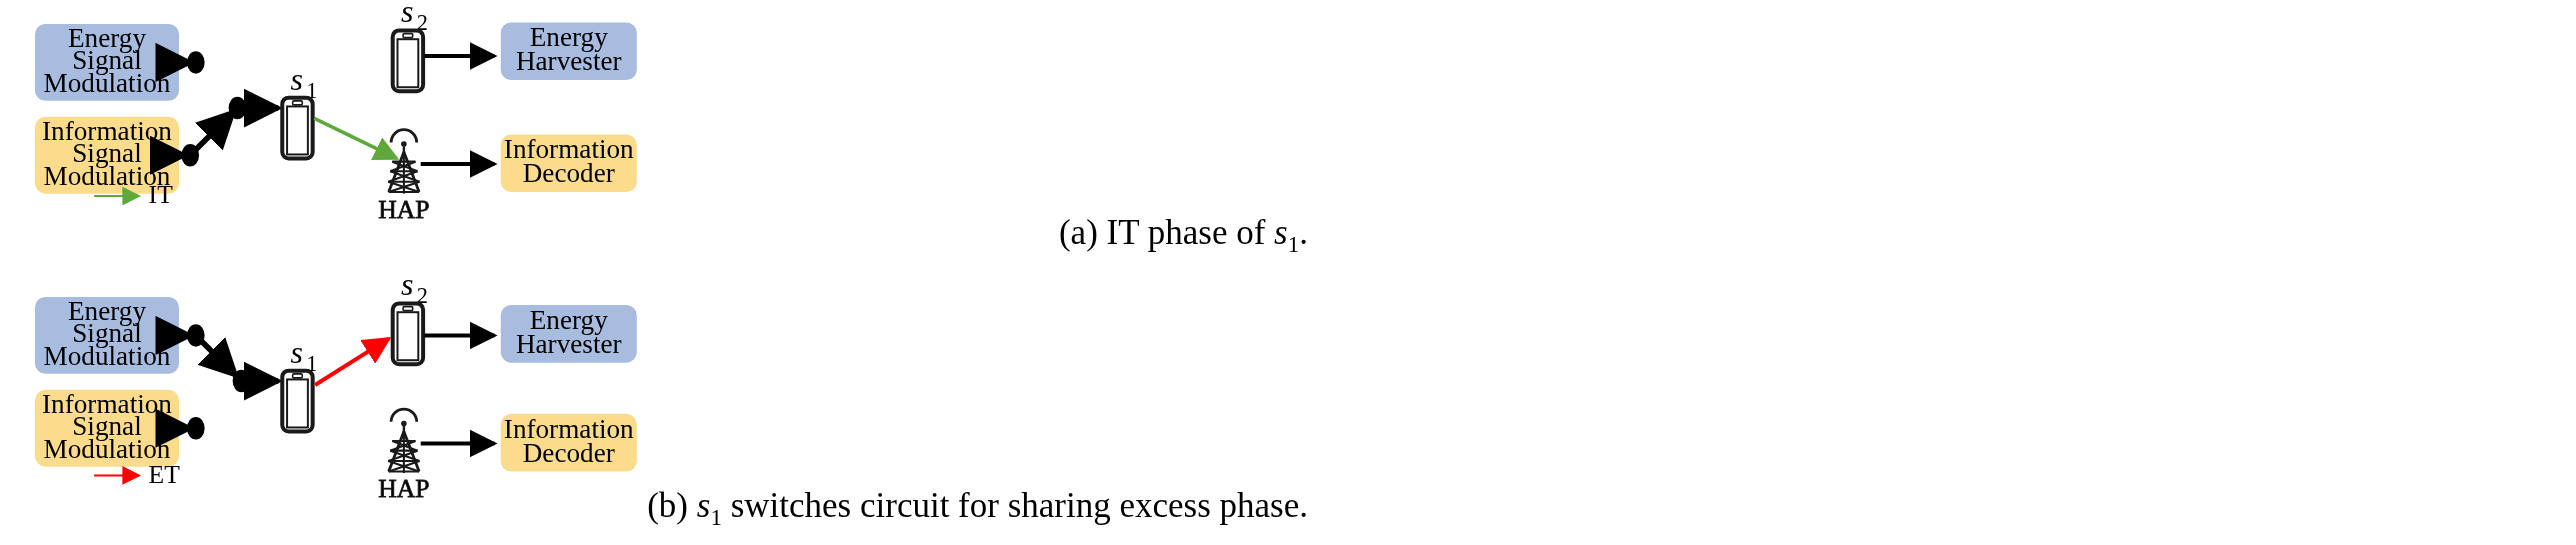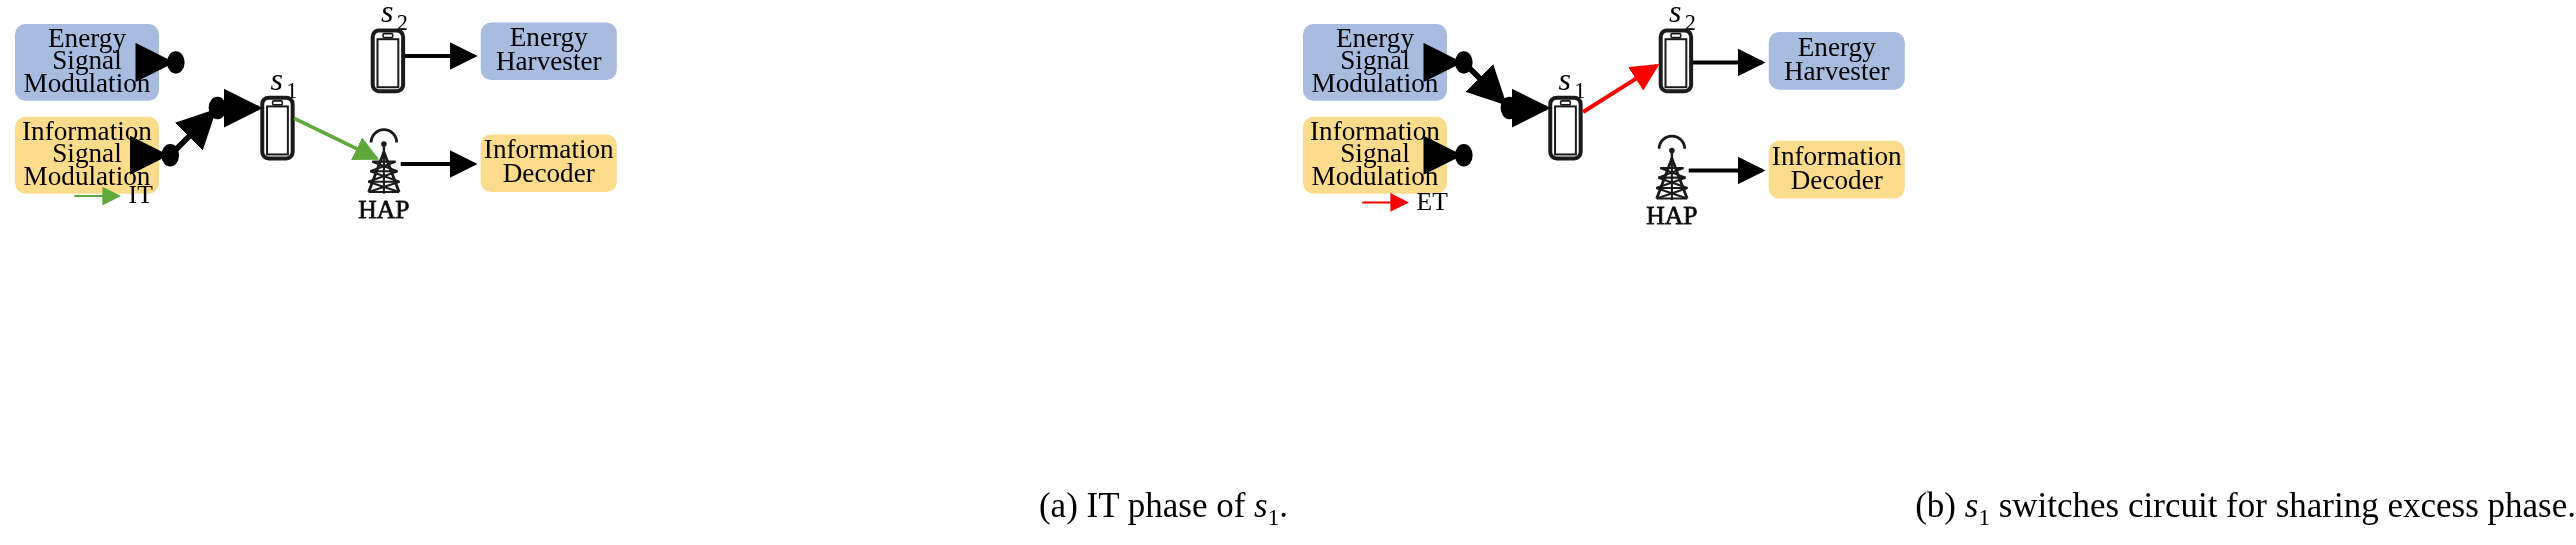--- a/index.html
+++ b/index.html
@@ -11,21 +11,22 @@
     width: 2576px;
     height: 545px;
     font-family: "Liberation Serif", "DejaVu Serif", serif;
     overflow: hidden;
     position: relative;
   }
   .figure-root {
     position: absolute;
     inset: 0;
     display: flex;
-    flex-direction: row;
+    flex-direction: column;
+    padding-left: 20px;
   }
   .panel {
     position: relative;
     width: 1288px;
     height: 545px;
   }
   .panel-svg {
     position: absolute;
     top: 0;
     left: 0;

